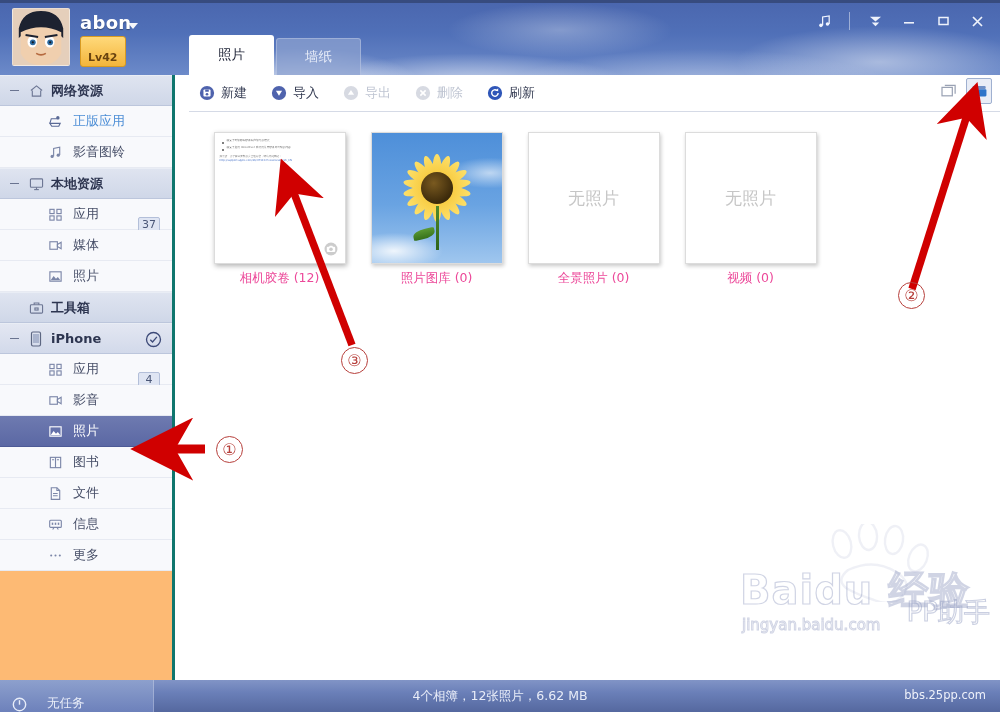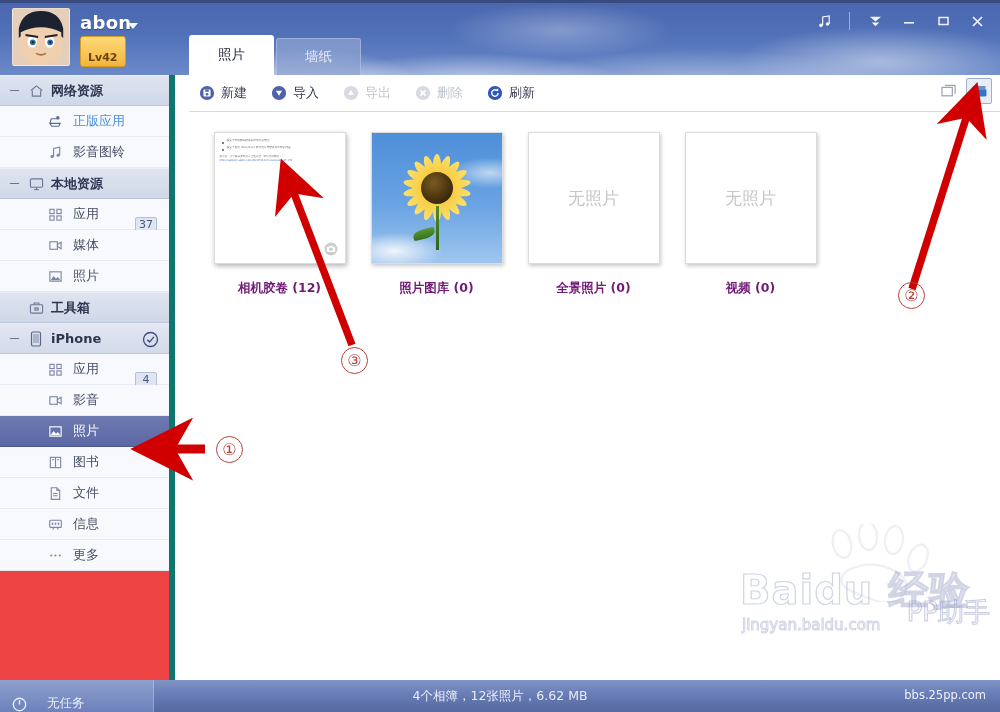--- a/index.html
+++ b/index.html
@@ -53,21 +53,21 @@
   .wbtn{
     width:34px; height:26px; display:flex; align-items:center; justify-content:center;
     color:#eef2fb; cursor:default;
   }
   .wbtn svg{ display:block; }
   .wsep{ width:1px; height:18px; background:rgba(255,255,255,.45); margin:0 8px; }
 
   
   .sidebar{
     position:absolute; left:0; top:75px; width:175px; height:605px;
-    background:#ef4444; border-right:6px solid #0f766e;
+    background:#fdba74; border-right:3px solid #0f766e;
   }
   .grp{
     height:31px; display:flex; align-items:center;
     background:linear-gradient(#dfe4f0,#cfd7e8);
     border-top:1px solid #e9edf5; border-bottom:1px solid #bcc6dc;
     color:#2d3550; font-size:13px; font-weight:bold; position:relative;
   }
   .grp .minus{
     width:9px;height:1px;background:#6a7490; margin-left:10px; margin-right:8px;
   }
@@ -115,21 +115,21 @@
 
   
   .grid{ position:absolute; left:0; top:37px; width:811px; padding:20px 0 0 12px; display:flex; }
   .cell{ width:157px; margin-right:0; display:flex; flex-direction:column; align-items:center; }
   .thumb{
     width:132px; height:132px; background:#fff;
     border:1px solid #dcdcdc; box-shadow:1px 2px 4px rgba(0,0,0,.22);
     position:relative; overflow:hidden;
   }
   .thumb.sel{ outline:none; box-shadow:1px 2px 5px rgba(0,0,0,.3); }
-  .caplabel{ margin-top:16px; font-size:12.5px; font-weight:bold; color:#701a75; white-space:nowrap; }
+  .caplabel{ margin-top:6px; font-size:12.5px; font-weight:normal; color:#ec4899; white-space:nowrap; }
   .empty-txt{
     position:absolute; left:0; top:0; width:100%; height:100%;
     display:flex; align-items:center; justify-content:center;
     color:#c6c6c6; font-size:17px;
   }
   
   .sshot{ position:absolute; inset:0; background:#fff; padding:6px 5px; }
   .bl{ display:flex; align-items:flex-start; margin-bottom:2px; }
   .bdot{ width:2px;height:2px;background:#555; border-radius:50%; margin:3px 3px 0 2px; flex:none;}
   .btxt{ font-size:2.6px; color:#666; line-height:3.4px; letter-spacing:.1px; }

